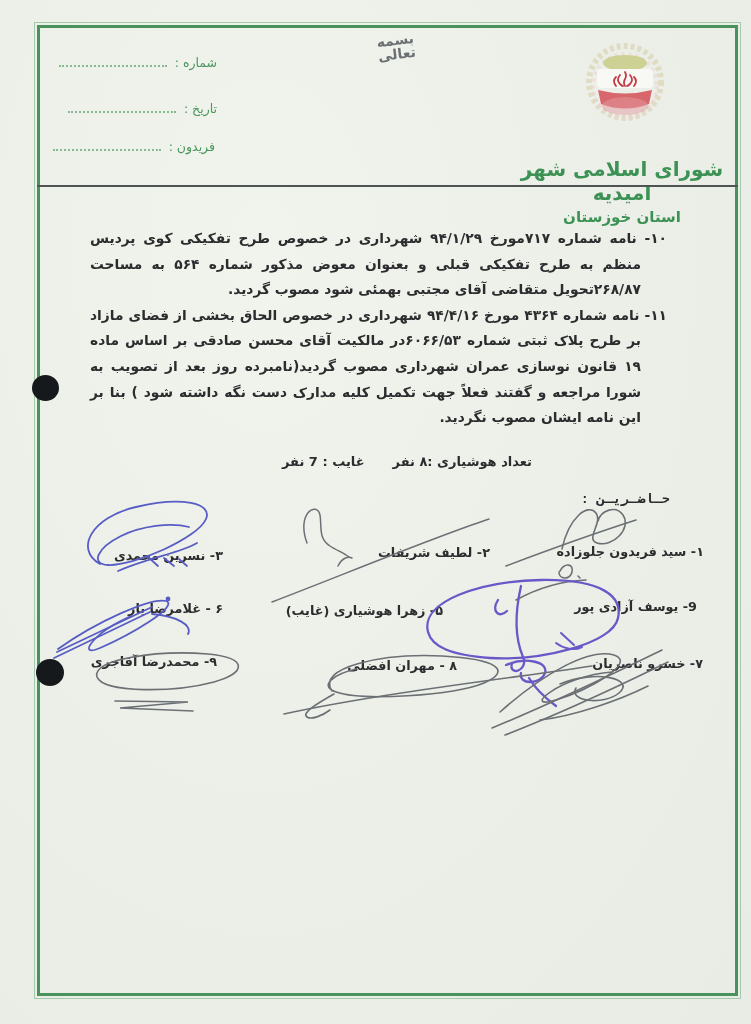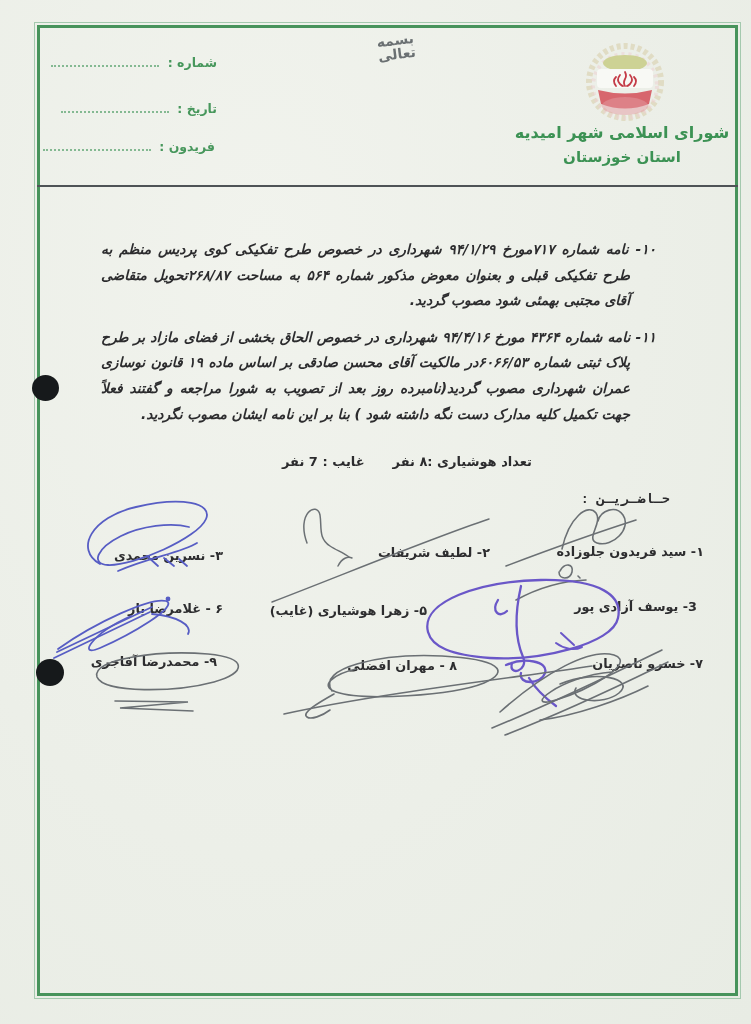--- a/index.html
+++ b/index.html
@@ -8,59 +8,59 @@
     background:#edf0e9;
     background-image:radial-gradient(ellipse at 35% 25%, #f1f3ed 0%, #ecefe8 55%, #e8ece4 100%);
     font-family:"DejaVu Sans",sans-serif;
     direction:rtl;
   }
   .frame{
     position:absolute;left:37px;top:25px;width:701px;height:971px;box-sizing:border-box;
     border:3px solid #47935b;outline:1px solid #a4c9ae;outline-offset:2px;
   }
   
-  .hdr-field{position:absolute;direction:rtl;color:#47975c;font-size:12.5px;font-weight:bold;white-space:nowrap;}
+  .hdr-field{position:absolute;direction:rtl;color:#47975c;font-size:12.5px;font-weight:normal;white-space:nowrap;}
   .hdr-field .dots{display:inline-block;width:108px;height:10px;border-bottom:2px dotted #84b992;margin-right:4px;vertical-align:baseline;}
   .f-num{top:55px;right:534px;}
   .f-date{top:101px;right:534px;}
   .f-attach{top:139px;right:536px;}
   
   .bismillah{
     position:absolute;top:33px;right:317px;width:76px;
     color:#545a5e;font-size:14px;font-weight:bold;line-height:14px;
     text-align:center;transform:rotate(-7deg);opacity:.85;
   }
   
   .org{position:absolute;top:121px;left:503px;width:238px;text-align:center;color:#3c9254;font-weight:bold;}
-  .org .l1{font-size:16px;line-height:24px;}
+  .org .l1{font-size:20px;line-height:24px;margin-top:36px;}
   .org .l2{font-size:15px;line-height:24px;}
   .logo{position:absolute;top:42px;left:580px;width:90px;height:80px;}
   .divider{position:absolute;top:185px;left:37px;width:701px;height:2px;background:#4e5356;}
   
   .bodytext{
     position:absolute;top:226px;right:84px;width:577px;
     direction:rtl;text-align:justify;color:#2c2c2e;
     font-size:13.8px;font-weight:bold;line-height:25.6px;
   }
-  .bodytext p{margin:11px;padding-right:26px;text-indent:-26px;font-style:italic;}
+  .bodytext p{margin:0;padding-right:26px;text-indent:-26px;}
   .attendance{
     position:absolute;top:454px;right:219px;display:flex;direction:rtl;gap:28px;
     color:#2c2c2e;font-size:13px;font-weight:bold;white-space:nowrap;
   }
   .present-heading{
     position:absolute;top:490px;right:81px;color:#2c2c2e;
     font-size:13.5px;font-weight:bold;white-space:nowrap;font-family:Liberation Mono, monospace;
   }
   
   .name{
     position:absolute;direction:rtl;color:#2d2d2f;
     font-size:12.8px;font-weight:bold;white-space:nowrap;
   }
   .n1{top:544px;right:47px;}  .n2{top:545px;right:261px;} .n3{top:548px;right:528px;}
-  .n4{top:599px;right:54px;}  .n5{top:603px;right:324px;} .n6{top:601px;right:528px;}
+  .n4{top:599px;right:54px;}  .n5{top:603px;right:308px;} .n6{top:601px;right:528px;}
   .n7{top:656px;right:48px;}  .n8{top:658px;right:294px;} .n9{top:654px;right:534px;}
   
   .sig-layer{position:absolute;left:0;top:0;width:751px;height:1024px;pointer-events:none;}
   
   .dot{position:absolute;border-radius:50%;background:#16191b;}
   .dot1{left:32px;top:375px;width:27px;height:26px;}
   .dot2{left:36px;top:659px;width:28px;height:27px;}
 </style>
 </head>
 <body>
@@ -115,21 +115,21 @@
   <div class="attendance">
     <span>تعداد هوشیاری :۸ نفر</span>
     <span>غایب : 7 نفر</span>
   </div>
 
   <div class="present-heading">حـاضـریـن :</div>
 
   <span class="name n1">۱- سید فریدون جلوزاده</span>
   <span class="name n2">۲- لطیف شریفات</span>
   <span class="name n3">۳- نسرین محمدی</span>
-  <span class="name n4">3- یوسف آزادی پور</span>
+  <span class="name n4">9- یوسف آزادی پور</span>
   <span class="name n5">۵- زهرا هوشیاری  (غایب)</span>
   <span class="name n6">۶ - غلامرضا یار</span>
   <span class="name n7">۷- خسرو ناصریان</span>
   <span class="name n8">۸ - مهران افضلی</span>
   <span class="name n9">۹- محمدرضا آقاجری</span>
 
   <svg class="sig-layer" viewBox="0 0 751 1024" aria-hidden="true">
 
     <g fill="none" stroke="#6b7074" stroke-width="1.6" stroke-linecap="round">
       <path d="M506,566 C556,547 608,529 636,520"></path>

